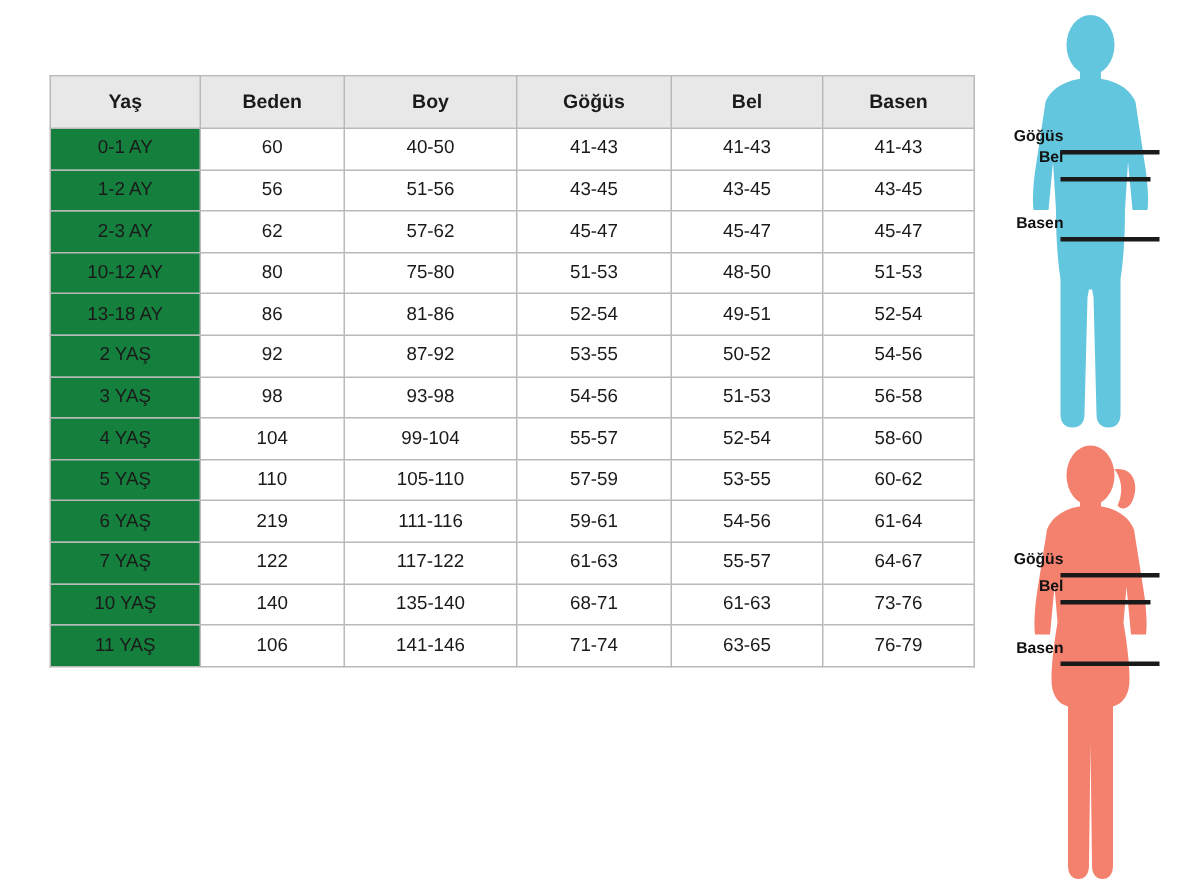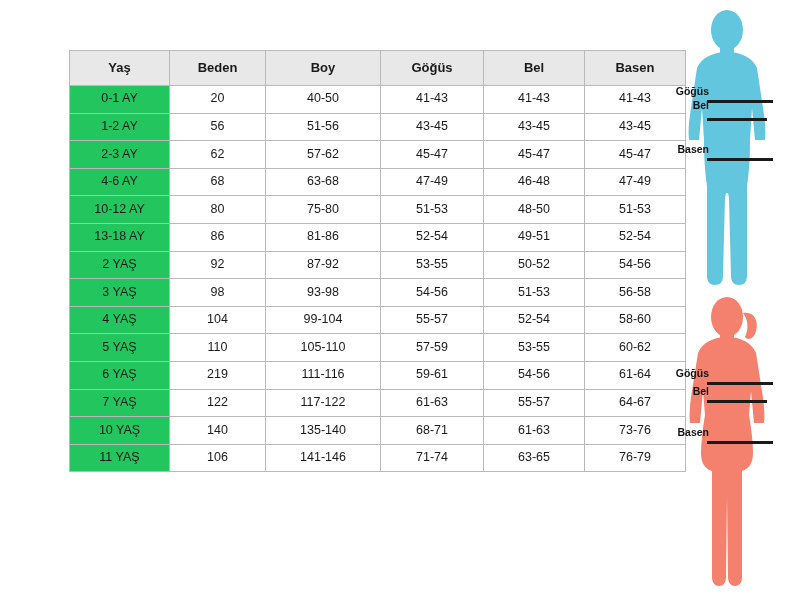--- a/index.html
+++ b/index.html
@@ -14,21 +14,20 @@
     font-family: "Liberation Sans", sans-serif;
     overflow: hidden;
   }
 
   
   .table-wrap {
     position: absolute;
     left: 33px;
     top: 50px;
     width: 616px;
-    margin-left: 36px;
   }
   table.size-table {
     border-collapse: collapse;
     width: 616px;
     table-layout: fixed;
   }
   table.size-table th,
   table.size-table td {
     border: 1px solid #b9b9b9;
     text-align: center;
@@ -41,21 +40,21 @@
   table.size-table thead th {
     background: #e8e8e8;
     font-weight: bold;
     font-size: 13px;
     height: 34px;
   }
   table.size-table tbody td {
     background: #ffffff;
   }
   table.size-table tbody td.col-age {
-    background: #22c55e;
+    background: #15803d;
   }
   col.c0 { width: 100px; }
   col.c1 { width: 96px; }
   col.c2 { width: 115px; }
   col.c3 { width: 103px; }
   col.c4 { width: 101px; }
   col.c5 { width: 101px; }
 
   
   .figures {
@@ -129,49 +128,41 @@
         <th>Beden</th>
         <th>Boy</th>
         <th>Göğüs</th>
         <th>Bel</th>
         <th>Basen</th>
       </tr>
     </thead>
     <tbody>
       <tr>
           <td class="col-age">0-1 AY</td>
-          <td>20</td>
+          <td>60</td>
           <td>40-50</td>
           <td>41-43</td>
           <td>41-43</td>
           <td>41-43</td>
         </tr>
       <tr>
           <td class="col-age">1-2 AY</td>
           <td>56</td>
           <td>51-56</td>
           <td>43-45</td>
           <td>43-45</td>
           <td>43-45</td>
         </tr>
       <tr>
           <td class="col-age">2-3 AY</td>
           <td>62</td>
           <td>57-62</td>
           <td>45-47</td>
           <td>45-47</td>
           <td>45-47</td>
-        </tr>
-      <tr>
-          <td class="col-age">4-6 AY</td>
-          <td>68</td>
-          <td>63-68</td>
-          <td>47-49</td>
-          <td>46-48</td>
-          <td>47-49</td>
         </tr>
       <tr>
           <td class="col-age">10-12 AY</td>
           <td>80</td>
           <td>75-80</td>
           <td>51-53</td>
           <td>48-50</td>
           <td>51-53</td>
         </tr>
       <tr>

